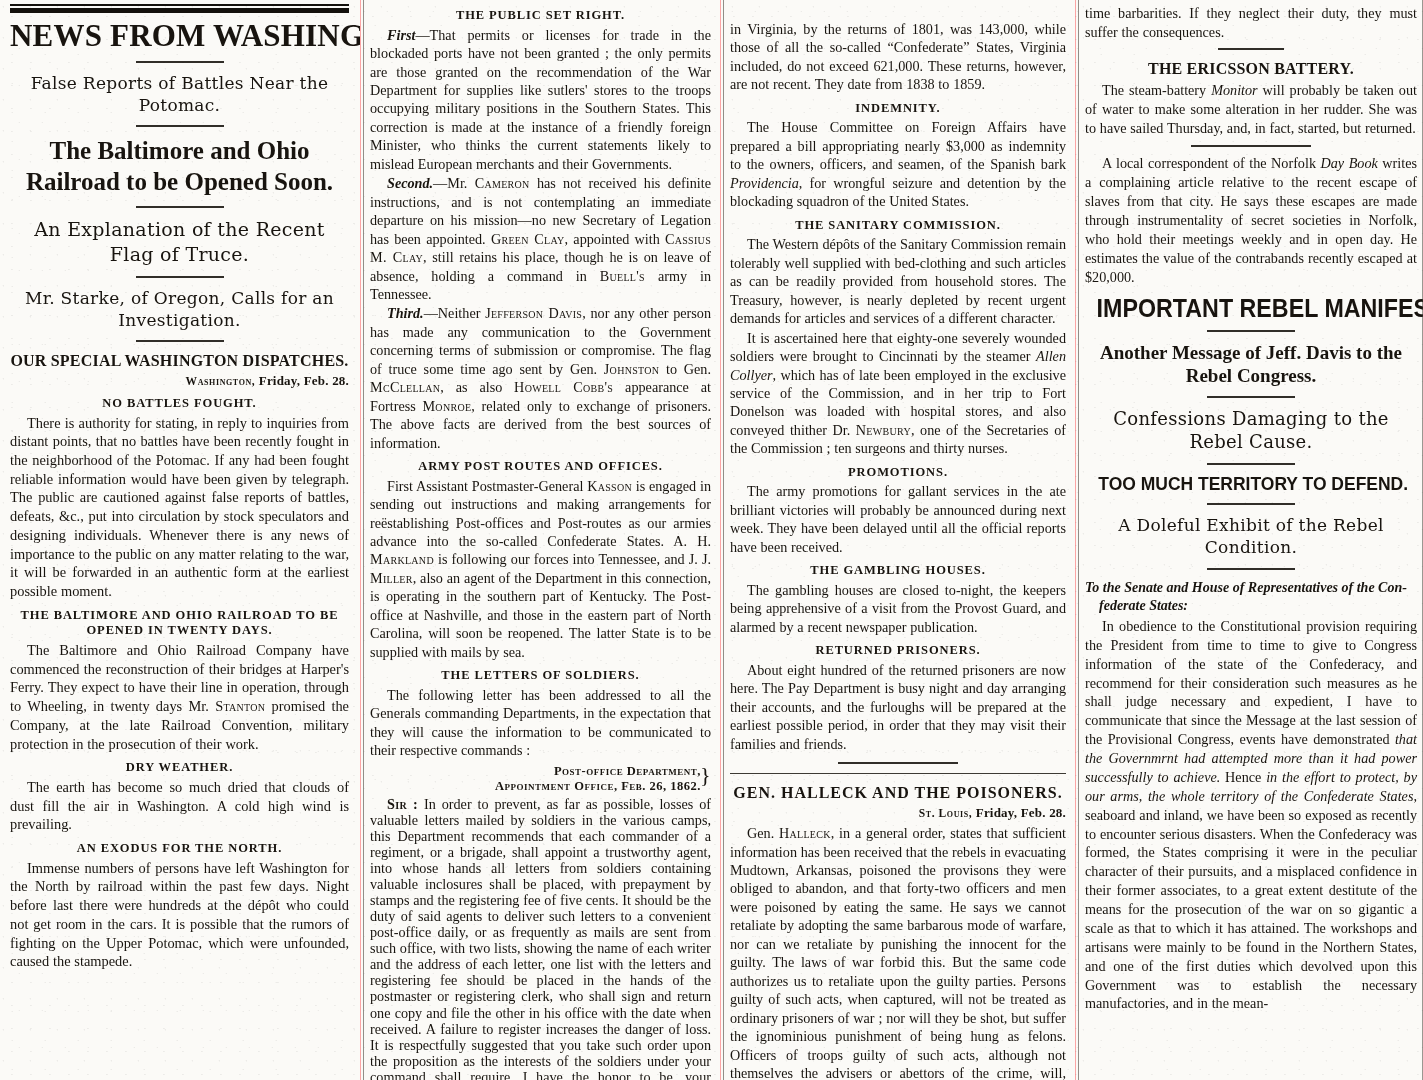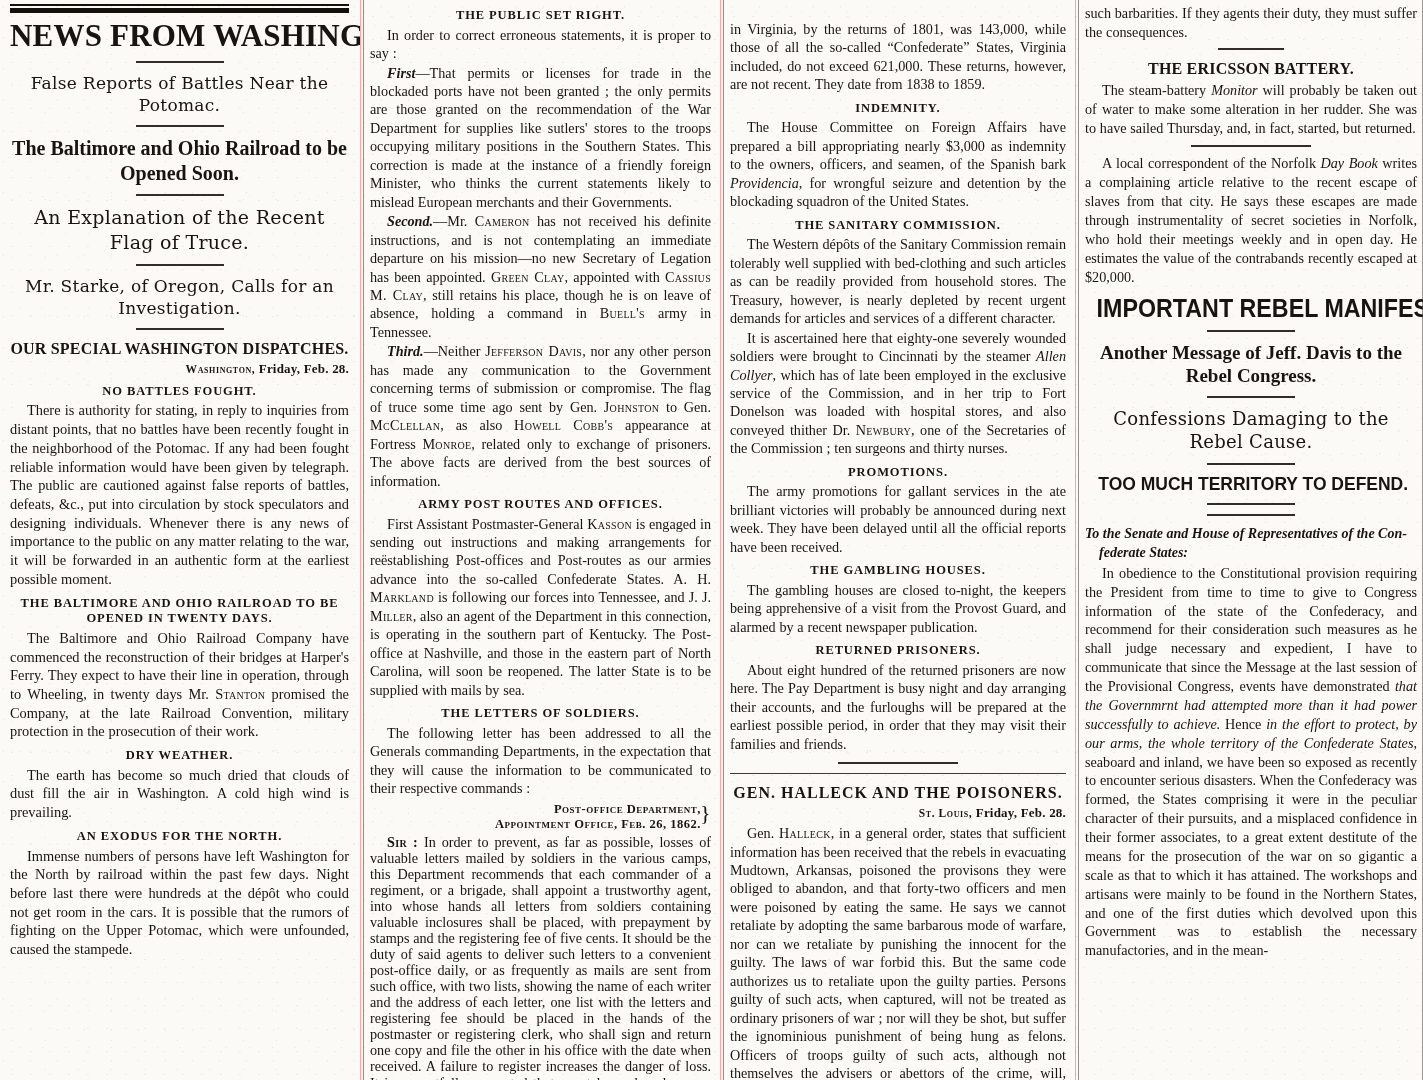--- a/index.html
+++ b/index.html
@@ -88,21 +88,21 @@
     font-weight: 400;
     font-size: 17px;
     line-height: 1.30;
     text-align: center;
     letter-spacing: .3px;
     margin: 6px 0 4px 0;
   }
   .hl-deck-plain {
     font-family: "Liberation Serif", "DejaVu Serif", serif;
     font-weight: 700;
-    font-size: 20px;
+    font-size: 25px;
     line-height: 1.22;
     text-align: center;
     margin: 6px 0 4px 0;
   }
   .hl-cond {
     font-family: "Liberation Sans Narrow", "Liberation Sans", sans-serif;
     font-weight: 700;
     font-size: 25px;
     line-height: 1.05;
     text-align: center;
@@ -275,21 +275,20 @@
     <div class="subhead">DRY WEATHER.</div>
     <p class="body">The earth has become so much dried that clouds of dust fill the air in Washington. A cold high wind is prevailing.</p>
 
     <div class="subhead">AN EXODUS FOR THE NORTH.</div>
     <p class="body">Immense numbers of persons have left Washington for the North by railroad within the past few days. Night before last there were hundreds at the dépôt who could not get room in the cars. It is possible that the rumors of fighting on the Upper Potomac, which were unfounded, caused the stampede.</p>
   </div>
 
   <div class="col col-2">
 
     <div class="subhead" style="margin-top:8px">THE PUBLIC SET RIGHT.</div>
-    <p class="body">In order to correct erroneous statements, it is proper to say :</p>
 
     <p class="body"><span class="ital bold">First</span><span>—That permits or licenses for trade in the blockaded ports have not been granted ; the only permits are those granted on the recommendation of the War Department for supplies like sutlers' stores to the troops occupying military positions in the Southern States. This correction is made at the instance of a friendly foreign Minister, who thinks the current statements likely to mislead European merchants and their Governments.</span></p>
 
     <p class="body"><span class="ital bold">Second.</span><span>—Mr. </span><span class="sc">Cameron</span><span> has not received his definite instructions, and is not contemplating an immediate departure on his mission—no new Secretary of Legation has been appointed. </span><span class="sc">Green Clay</span><span>, appointed with </span><span class="sc">Cassius M. Clay</span><span>, still retains his place, though he is on leave of absence, holding a command in </span><span class="sc">Buell's</span><span> army in Tennessee.</span></p>
 
     <p class="body"><span class="ital bold">Third.</span><span>—Neither </span><span class="sc">Jefferson Davis</span><span>, nor any other person has made any communication to the Government concerning terms of submission or compromise. The flag of truce some time ago sent by Gen. </span><span class="sc">Johnston</span><span> to Gen. </span><span class="sc">McClellan</span><span>, as also </span><span class="sc">Howell Cobb's</span><span> appearance at Fortress </span><span class="sc">Monroe</span><span>, related only to exchange of prisoners. The above facts are derived from the best sources of information.</span></p>
 
     <div class="subhead">ARMY POST ROUTES AND OFFICES.</div>
     <p class="body"><span>First Assistant Postmaster-General </span><span class="sc">Kasson</span><span> is engaged in sending out instructions and making arrangements for reëstablishing Post-offices and Post-routes as our armies advance into the so-called Confederate States. A. H. </span><span class="sc">Markland</span><span> is following our forces into Tennessee, and J. J. </span><span class="sc">Miller</span><span>, also an agent of the Department in this connection, is operating in the southern part of Kentucky. The Post-office at Nashville, and those in the eastern part of North Carolina, will soon be reopened. The latter State is to be supplied with mails by sea.</span></p>
 
@@ -334,21 +333,21 @@
 
     <div class="dateline">
       <span class="sc">St. Louis,</span><span> Friday, Feb. 28.</span>
     </div>
 
     <p class="body"><span>Gen. </span><span class="sc">Halleck</span><span>, in a general order, states that sufficient information has been received that the rebels in evacuating Mudtown, Arkansas, poisoned the provisons they were obliged to abandon, and that forty-two officers and men were poisoned by eating the same. He says we cannot retaliate by adopting the same barbarous mode of warfare, nor can we retaliate by punishing the innocent for the guilty. The laws of war forbid this. But the same code authorizes us to retaliate upon the guilty parties. Persons guilty of such acts, when captured, will not be treated as ordinary prisoners of war ; nor will they be shot, but suffer the ignominious punishment of being hung as felons. Officers of troops guilty of such acts, although not themselves the advisers or abettors of the crime, will, when captured, be put in irons and conveyed as criminals to these headquarters. The laws of war make it their duty to prevent</span></p>
   </div>
 
   <div class="col col-4">
 
-    <p class="body noind" style="margin-top:4px">such barbarities. If they agents their duty, they must suffer the consequences.</p>
+    <p class="body noind" style="margin-top:4px">time barbarities. If they neglect their duty, they must suffer the consequences.</p>
 
     <div class="dash" style="margin:6px auto 4px auto;width:66px"></div>
 
     <div class="subhead xl">THE ERICSSON BATTERY.</div>
     <p class="body"><span>The steam-battery </span><span class="ital">Monitor</span><span> will probably be taken out of water to make some alteration in her rudder. She was to have sailed Thursday, and, in fact, started, but returned.</span></p>
 
     <div class="dash wide" style="margin:8px auto 7px auto"></div>
 
     <p class="body"><span>A local correspondent of the Norfolk </span><span class="ital">Day Book</span><span> writes a complaining article relative to the recent escape of slaves from that city. He says these escapes are made through instrumentality of secret societies in Norfolk, who hold their meetings weekly and in open day. He estimates the value of the contrabands recently escaped at $20,000.</span></p>
 
@@ -357,20 +356,21 @@
 
     <div class="hl-deck-plain" style="font-size:19px">Another Message of Jeff. Davis to the Rebel Congress.</div>
     <div class="dash"></div>
 
     <div class="hl-deck-bold" style="font-size:18px">Confessions Damaging to the Rebel Cause.</div>
     <div class="dash"></div>
 
     <div class="hl-cond-sm">TOO MUCH TERRITORY TO DEFEND.</div>
     <div class="dash"></div>
 
+    <div class="hl-deck-bold" style="font-size:17px">A Doleful Exhibit of the Rebel Condition.</div>
     <div class="dash"></div>
 
     <div class="addr-ital">
       <span>To the Senate and House of Representatives of the Con-</span>
       <span class="ind">federate States:</span>
     </div>
 
     <p class="body"><span>In obedience to the Constitutional provision requiring the President from time to time to give to Congress information of the state of the Confederacy, and recommend for their consideration such measures as he shall judge necessary and expedient, I have to communicate that since the Message at the last session of the Provisional Congress, events have demonstrated </span><span class="ital">that the Governmrnt had attempted more than it had power successfully to achieve.</span><span> Hence </span><span class="ital">in the effort to protect, by our arms, the whole territory of the Confederate States</span><span>, seaboard and inland, we have been so exposed as recently to encounter serious disasters. When the Confederacy was formed, the States comprising it were in the peculiar character of their pursuits, and a misplaced confidence in their former associates, to a great extent destitute of the means for the prosecution of the war on so gigantic a scale as that to which it has attained. The workshops and artisans were mainly to be found in the Northern States, and one of the first duties which devolved upon this Government was to establish the necessary manufactories, and in the mean-</span></p>
   </div>
 

